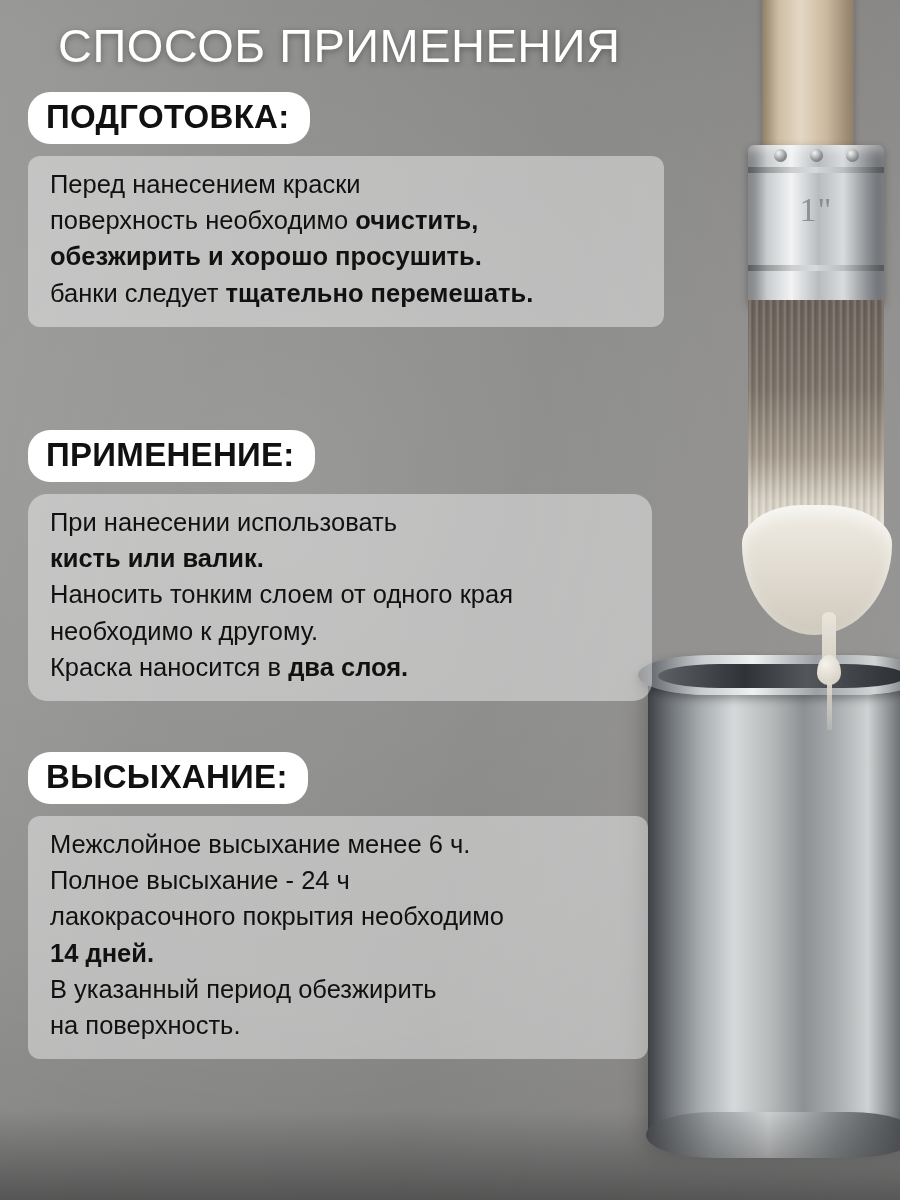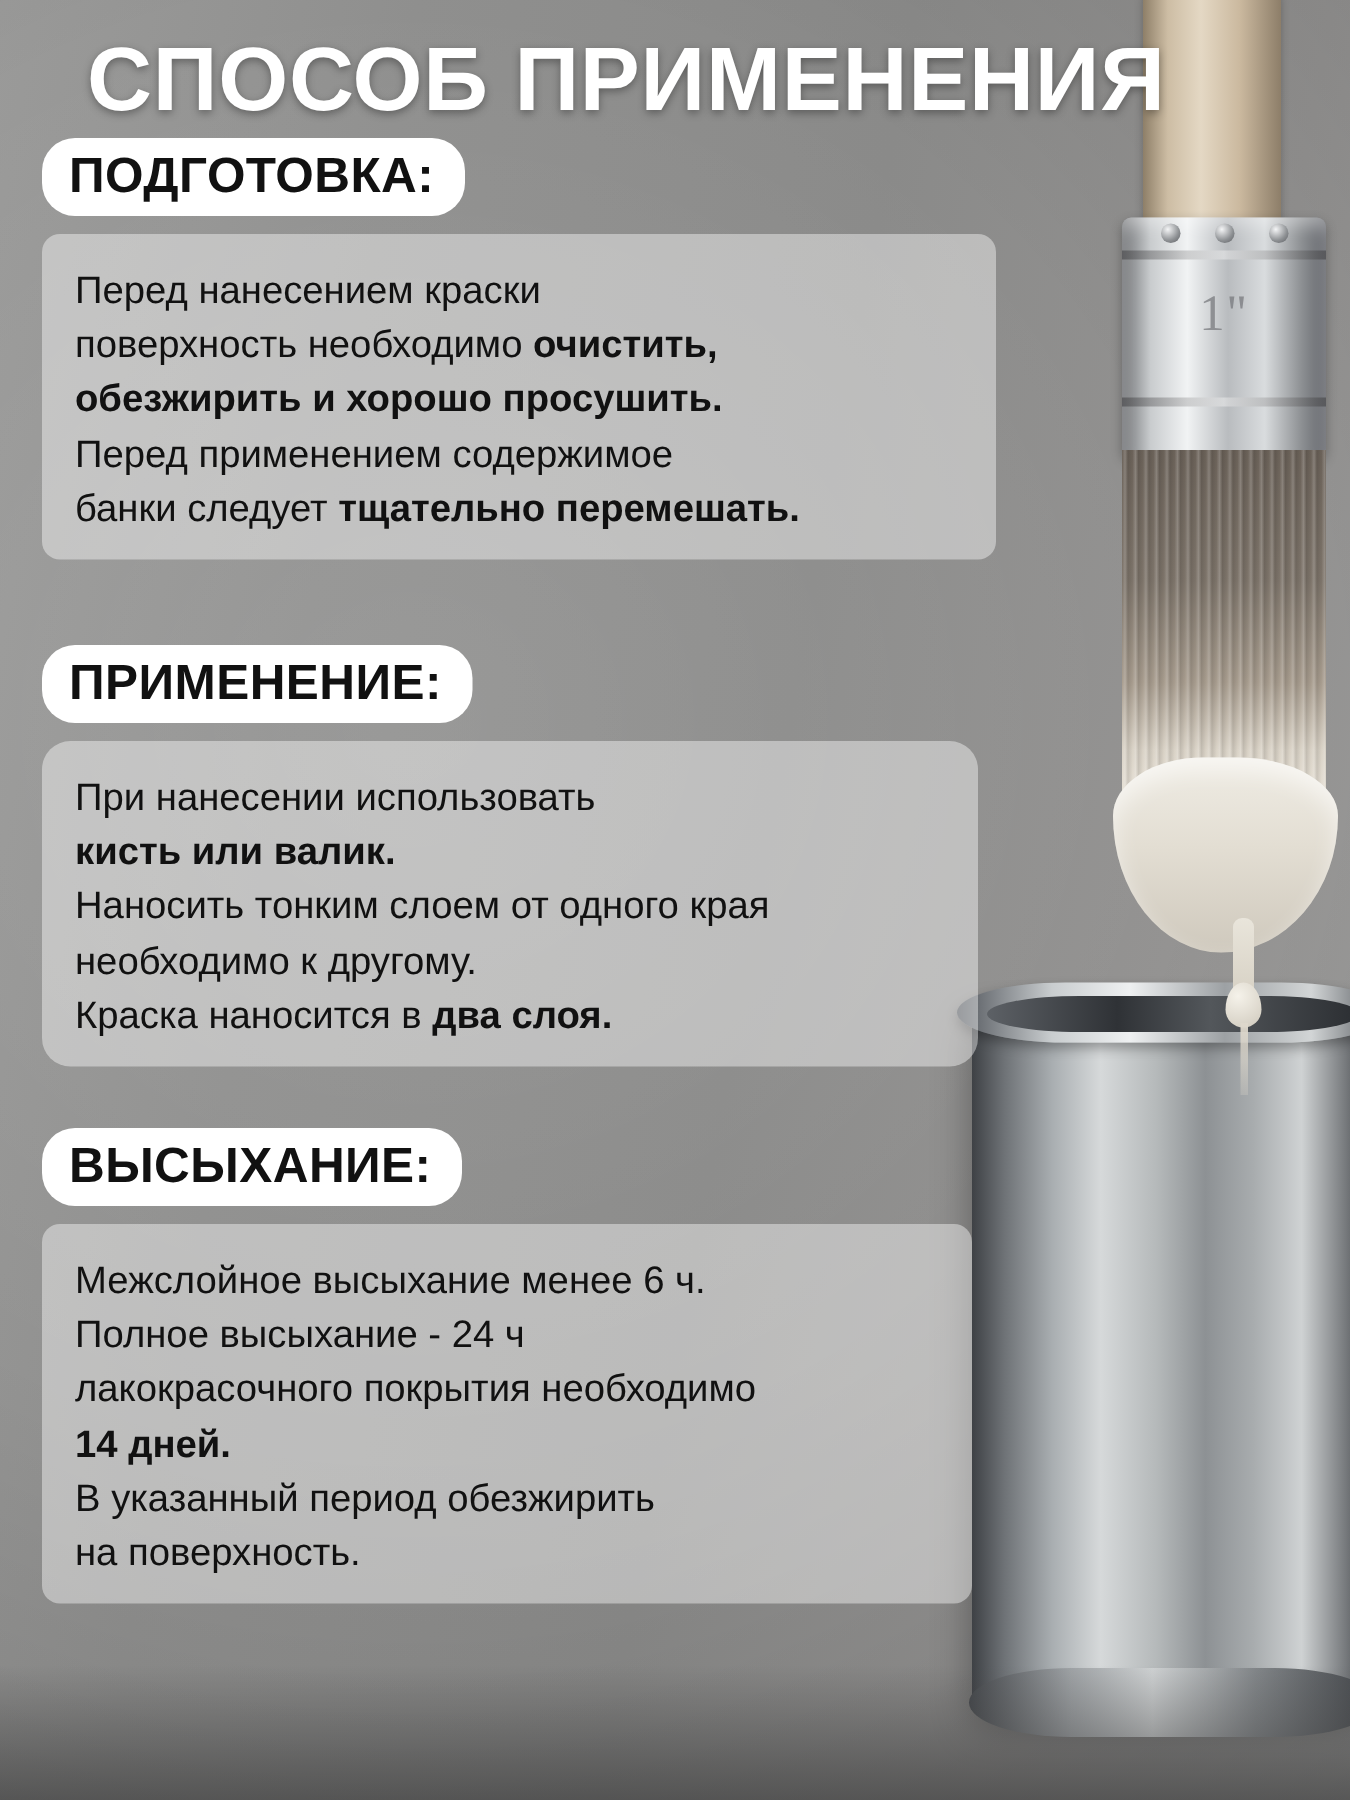--- a/index.html
+++ b/index.html
@@ -183,22 +183,22 @@
   .content {
     position: absolute;
     inset: 0;
   }
   .main-title {
     position: absolute;
     left: 58px;
     top: 18px;
     width: 700px;
     color: #ffffff;
-    font-size: 60px;
-    font-weight: bold;
+    font-size: 47px;
+    font-weight: normal;
     letter-spacing: 0.5px;
     text-shadow: 0 2px 6px rgba(0,0,0,0.35);
     white-space: nowrap;
   }
 
   .section {
     position: absolute;
     left: 28px;
     width: 630px;
   }
@@ -210,21 +210,21 @@
     font-weight: bold;
     padding: 6px 20px 8px 18px;
     border-radius: 22px;
     letter-spacing: 0.3px;
     white-space: nowrap;
   }
   .sec-body {
     margin-top: 12px;
     background: rgba(255,255,255,0.42);
     border-radius: 12px;
-    padding: 20px 22px 16px 22px;
+    padding: 10px 22px 16px 22px;
     color: #111111;
     font-size: 25.5px;
     line-height: 1.42;
   }
   .sec-body p {
     margin: 0;
   }
   .sec-body b {
     font-weight: bold;
   }
@@ -272,21 +272,20 @@
   <div class="content">
 
     <div class="main-title">СПОСОБ ПРИМЕНЕНИЯ</div>
 
     <div class="section" id="section-preparation">
       <div class="sec-head">ПОДГОТОВКА:</div>
       <div class="sec-body">
           <p><span>Перед нанесением краски</span></p>
           <p><span>поверхность  необходимо </span><b>очистить,</b></p>
           <p><b>обезжирить  и  хорошо  просушить.</b></p>
-          <p><span>Перед применением содержимое</span></p>
           <p><span>банки следует </span><b>тщательно перемешать.</b></p>
         </div>
     </div>
 
     <div class="section" id="section-application">
       <div class="sec-head">ПРИМЕНЕНИЕ:</div>
       <div class="sec-body">
           <p><span>При нанесении использовать</span></p>
           <p><b>кисть или валик.</b></p>
           <p><span>Наносить тонким слоем от одного края</span></p>

